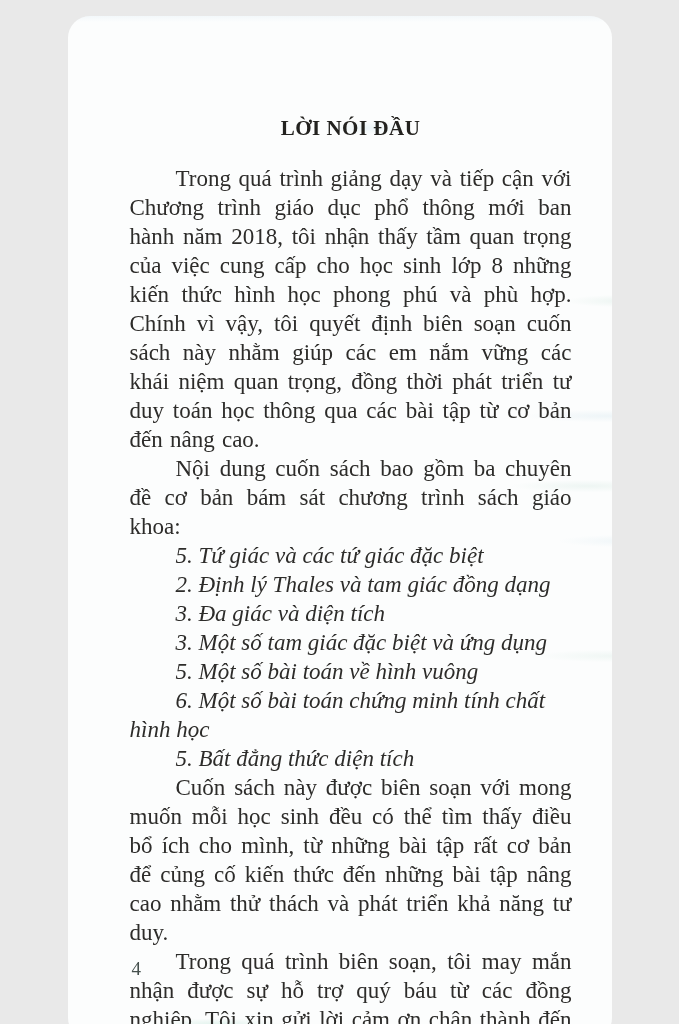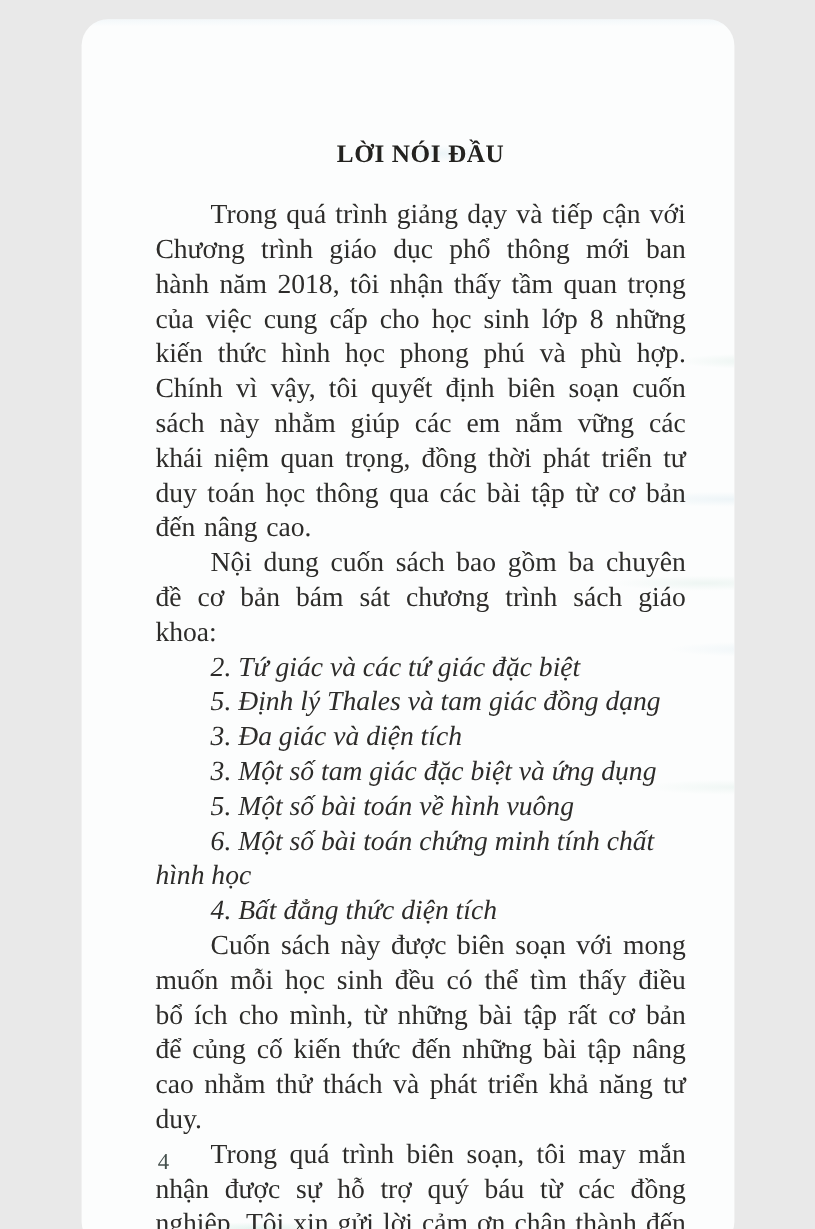--- a/index.html
+++ b/index.html
@@ -76,26 +76,26 @@
 
 <div class="page">
   <div class="artifacts"></div>
 
   <div class="content">
     <h1 class="title">LỜI NÓI ĐẦU</h1>
 
     <div class="body-text">
       <p>Trong quá trình giảng dạy và tiếp cận với Chương trình giáo dục phổ thông mới ban hành năm 2018, tôi nhận thấy tầm quan trọng của việc cung cấp cho học sinh lớp 8 những kiến thức hình học phong phú và phù hợp. Chính vì vậy, tôi quyết định biên soạn cuốn sách này nhằm giúp các em nắm vững các khái niệm quan trọng, đồng thời phát triển tư duy toán học thông qua các bài tập từ cơ bản đến nâng cao.</p>
       <p>Nội dung cuốn sách bao gồm ba chuyên đề cơ bản bám sát chương trình sách giáo khoa:</p>
-      <p class="item">2. Tứ giác và các tứ giác đặc biệt</p>
-      <p class="item">5. Định lý Thales và tam giác đồng dạng</p>
+      <p class="item">5. Tứ giác và các tứ giác đặc biệt</p>
+      <p class="item">2. Định lý Thales và tam giác đồng dạng</p>
       <p class="item">3. Đa giác và diện tích</p>
       <p class="item">3. Một số tam giác đặc biệt và ứng dụng</p>
       <p class="item">5. Một số bài toán về hình vuông</p>
       <p class="item">6. Một số bài toán chứng minh tính chất hình học</p>
-      <p class="item">4. Bất đẳng thức diện tích</p>
+      <p class="item">5. Bất đẳng thức diện tích</p>
       <p>Cuốn sách này được biên soạn với mong muốn mỗi học sinh đều có thể tìm thấy điều bổ ích cho mình, từ những bài tập rất cơ bản để củng cố kiến thức đến những bài tập nâng cao nhằm thử thách và phát triển khả năng tư duy.</p>
       <p>Trong quá trình biên soạn, tôi may mắn nhận được sự hỗ trợ quý báu từ các đồng nghiệp. Tôi xin gửi lời cảm ơn chân thành đến bạn Trịnh Huy Vũ đã giúp đỡ trong việc biên soạn chuyên đề Tứ giác và các tứ giác đặc biệt, bạn Nguyễn Tiến Dũng đã đóng góp cho chuyên đề Định lý Thales và tam giác đồng dạng, và bạn Ngô Quang Dương đã hỗ trợ nhiệt tình trong chuyên đề Đa giác và diện tích.</p>
     </div>
   </div>
 
   <div class="pagenum">4</div>
 </div>
 
 </body></html>

